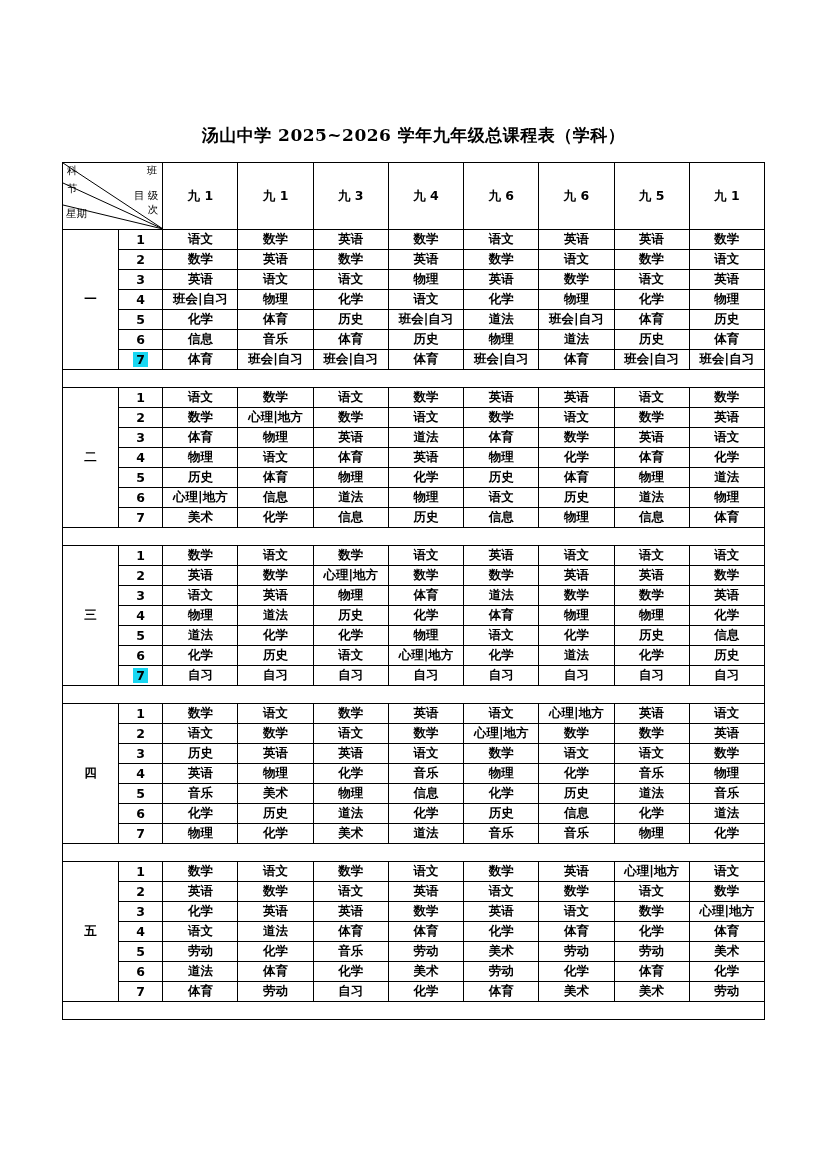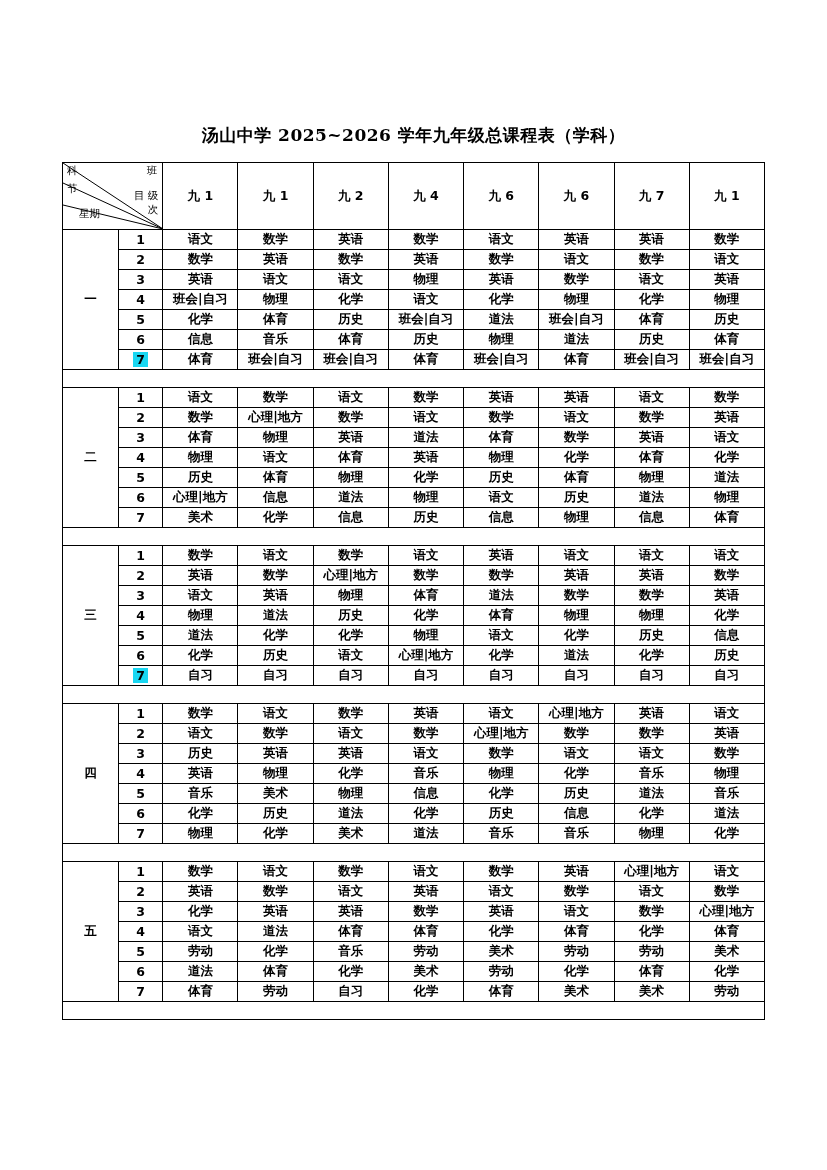--- a/index.html
+++ b/index.html
@@ -97,21 +97,21 @@
   }
   .corner-box .lbl {
     position: absolute;
     font-size: 10.5px;
     font-weight: normal;
     white-space: nowrap;
     font-family: "DejaVu Sans", "Liberation Sans", sans-serif;
   }
   .lbl-subject { left: 4px; top: 1px; }
   .lbl-period  { left: 4px; top: 19px; }
-  .lbl-week    { left: 3px; top: 44px; margin-left: 13px; }
+  .lbl-week    { left: 3px; top: 44px; }
   .lbl-class   { right: 5px; top: 1px; }
   .lbl-order   { right: 4px; top: 26px; }
   .hl {
     background: #19d7f2;
     display: inline-block;
     padding: 0 3px;
   }
 </style>
 </head>
 <body>
@@ -146,25 +146,25 @@
                 <span class="lbl lbl-subject">科</span>
                 <span class="lbl lbl-period">节</span>
                 <span class="lbl lbl-week">星期</span>
                 <span class="lbl lbl-class">班</span>
                 <span class="lbl lbl-order">目 级</span>
                 <span class="lbl" style="right:4px;top:40px;">次</span>
               </div>
             </td>
             <td class="classhead">九 1</td>
             <td class="classhead">九 1</td>
-            <td class="classhead">九 2</td>
+            <td class="classhead">九 3</td>
             <td class="classhead">九 4</td>
             <td class="classhead">九 6</td>
             <td class="classhead">九 6</td>
-            <td class="classhead">九 7</td>
+            <td class="classhead">九 5</td>
             <td class="classhead">九 1</td>
           </tr>
           <tr>
             <td class="daycol" rowspan="7">一</td>
             <td class="numcol">1</td>
             <td class="cell">语文</td>
             <td class="cell">数学</td>
             <td class="cell">英语</td>
             <td class="cell">数学</td>
             <td class="cell">语文</td>

